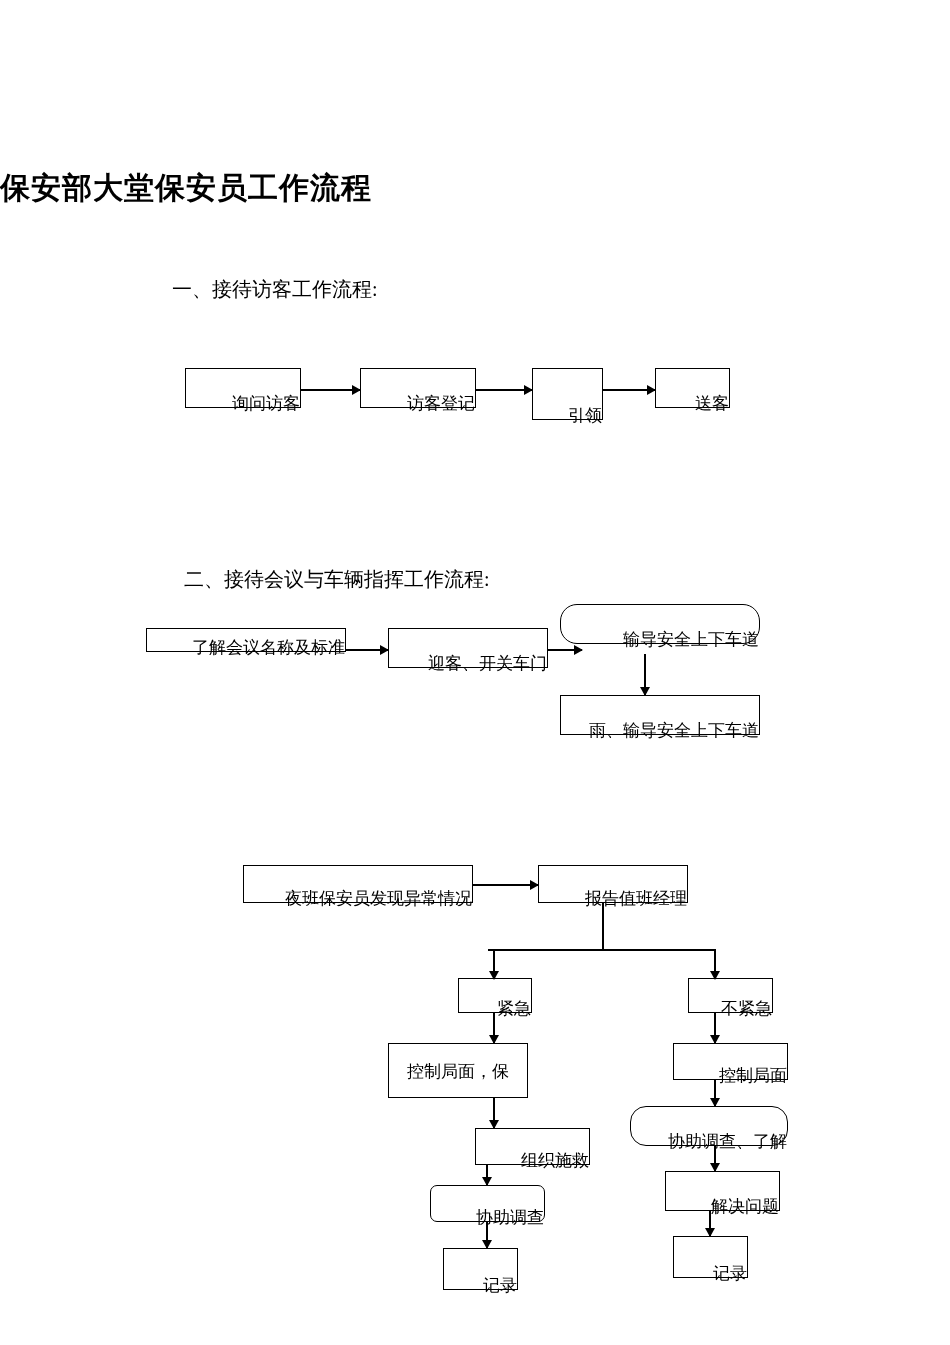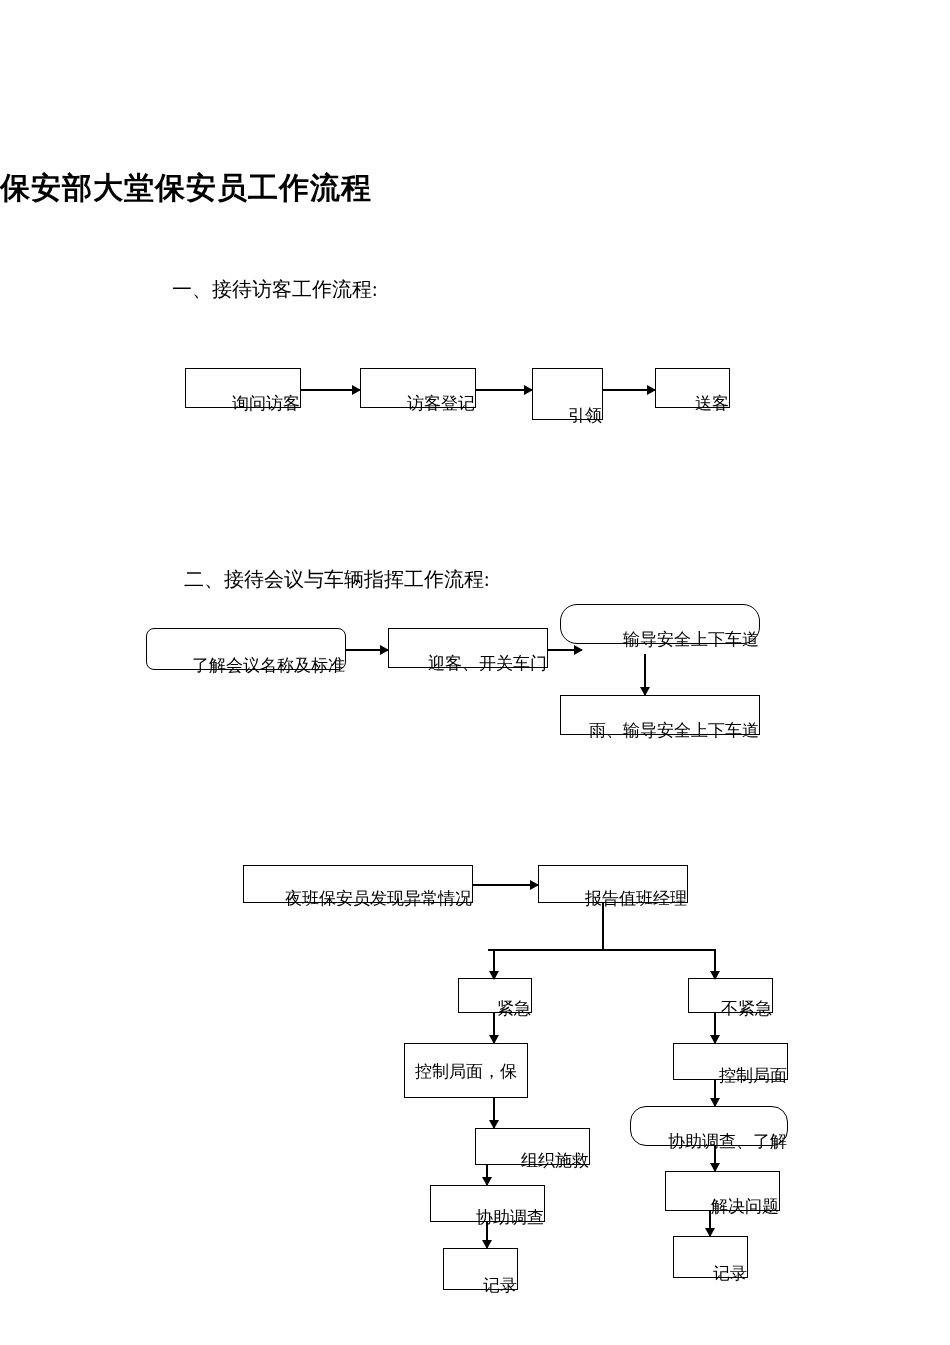--- a/index.html
+++ b/index.html
@@ -136,21 +136,21 @@
     <div class="harrow" style="left:603px; top:389px; width:52px;"></div>
 
     <div class="fbox" style="left:655px; top:368px; width:75px; height:40px;">
       <span class="ftext bottom">送客</span>
     </div>
   </div>
 
   <div class="section-heading sh-2">二、接待会议与车辆指挥工作流程:</div>
 
   <div>
-    <div class="fbox" style="left:146px; top:628px; width:200px; height:42px;border-radius:8px;">
+    <div class="fbox" style="left:146px; top:628px; width:200px; height:24px;">
       <span class="ftext bottom">了解会议名称及标准</span>
     </div>
     <div class="harrow" style="left:346px; top:649px; width:42px;"></div>
 
     <div class="fbox" style="left:388px; top:628px; width:160px; height:40px;">
       <span class="ftext bottom">迎客、开关车门</span>
     </div>
     <div class="harrow" style="left:548px; top:649px; width:34px;"></div>
 
     <div class="fbox" style="left:560px; top:604px; width:200px; height:40px;border-radius:17px;">
@@ -183,33 +183,33 @@
 
     <div class="fbox" style="left:458px; top:978px; width:74px; height:35px;">
       <span class="ftext bottom">紧急</span>
     </div>
     <div class="fbox" style="left:688px; top:978px; width:85px; height:35px;">
       <span class="ftext bottom">不紧急</span>
     </div>
 
     <div class="varrow" style="left:493px; top:1013px; height:30px;"></div>
 
-    <div class="fbox" style="left:388px; top:1043px; width:124px; height:55px;margin-left:16px;">
+    <div class="fbox" style="left:388px; top:1043px; width:140px; height:55px;">
       <span class="ftext middle">控制局面，保</span>
     </div>
 
     <div class="varrow" style="left:493px; top:1098px; height:30px;"></div>
 
     <div class="fbox" style="left:430px; top:1128px; width:115px; height:37px;margin-left:45px;">
       <span class="ftext bottom">组织施救</span>
     </div>
 
     <div class="varrow" style="left:486px; top:1165px; height:20px;"></div>
 
-    <div class="fbox" style="left:430px; top:1185px; width:115px; height:37px;">
+    <div class="fbox" style="left:430px; top:1185px; width:115px; height:37px;border-radius:7px;">
       <span class="ftext bottom">协助调查</span>
     </div>
 
     <div class="varrow" style="left:486px; top:1222px; height:26px;"></div>
 
     <div class="fbox" style="left:443px; top:1248px; width:75px; height:42px;">
       <span class="ftext bottom">记录</span>
     </div>
 
     <div class="varrow" style="left:714px; top:1013px; height:30px;"></div>

